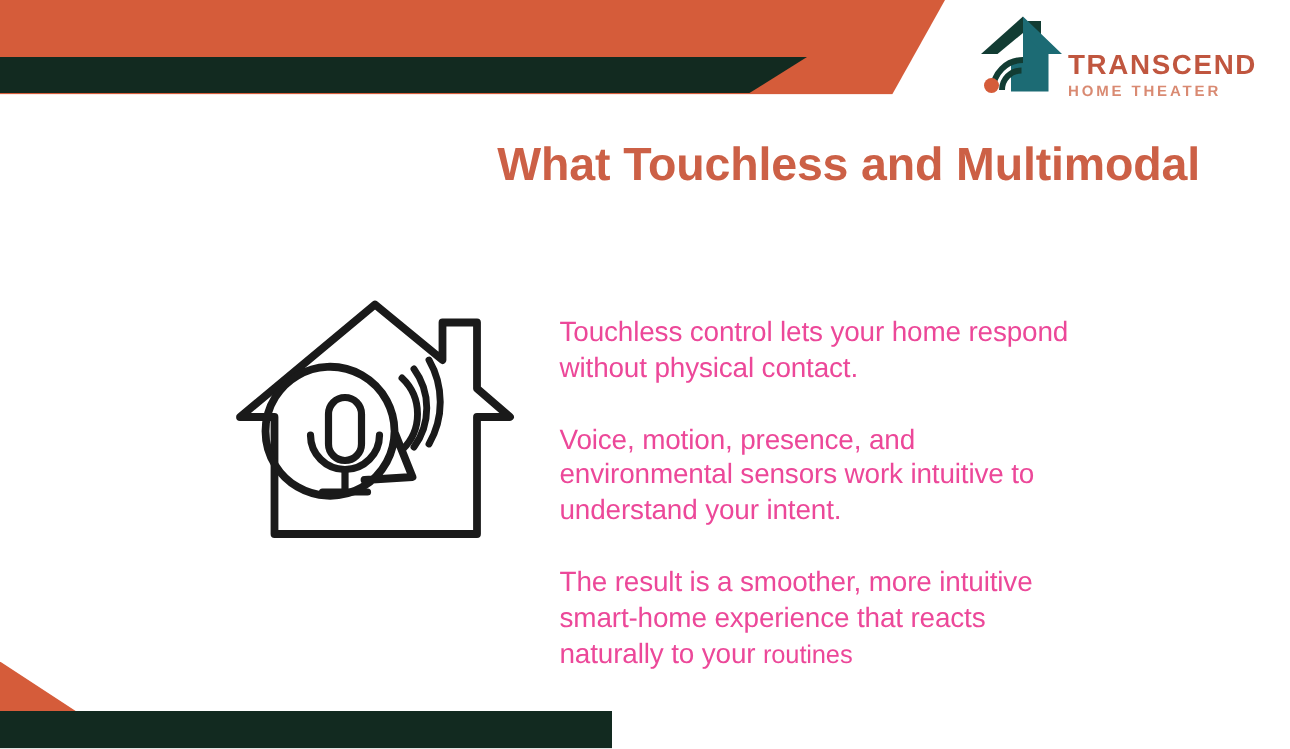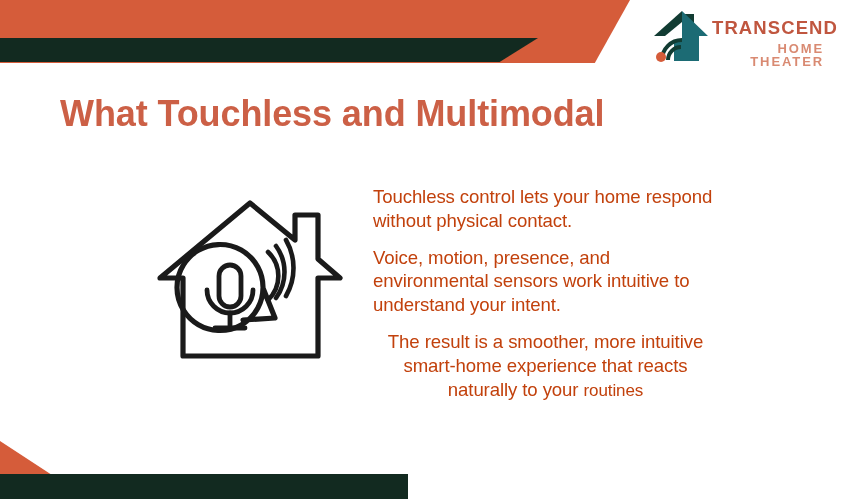--- a/index.html
+++ b/index.html
@@ -53,50 +53,50 @@
     left:652px; top:8px;
     width:172px; height:56px;
   }
   #logo-mark {
     position:absolute;
     left:0; top:0;
     width:58px; height:56px;
   }
   #logo-text {
     position:absolute;
-    left:60px; top:11px;
+    left:60px; top:26px;
     width:112px;
-    text-align:right;
+    text-align:left;
   }
   #logo-name {
     display:block;
     font-size:18.5px;
     font-weight:bold;
     letter-spacing:1.1px;
     color:#c0563f;
     line-height:1;
   }
   #logo-tagline {
     display:block;
-    font-size:13px;
+    font-size:10px;
     font-weight:bold;
     letter-spacing:1.9px;
     color:#d98a72;
     line-height:1;
     margin-top:4px;
   }
 
   
   #headline {
     position:absolute;
     left:60px; top:90px;
     width:740px;
-    text-align:left;
+    text-align:right;
     color:#cc6046;
-    font-size:36px;
+    font-size:31px;
     font-weight:bold;
     line-height:1.31;
     letter-spacing:-0.1px;
   }
   #headline .hl-line { display:block; }
 
   
   #illustration {
     position:absolute;
     left:155px; top:190px;
@@ -105,25 +105,26 @@
 
   
   #body-copy {
     position:absolute;
     left:373px; top:185px;
     width:345px;
   }
   .para {
     font-size:18.6px;
     line-height:1.28;
-    color:#c2410c;
+    color:#ec4899;
     margin-bottom:13px;
     letter-spacing:-0.1px;
+    margin-top:24px;
   }
-  .para:last-child { margin-bottom:0;text-align:center; }
+  .para:last-child { margin-bottom:0; }
   .para .tail { font-size:17px; }
 </style>
 </head>
 <body>
 
 <div id="slide">
 
   <div class="deco" id="deco-top-orange"></div>
   <div class="deco" id="deco-top-green"></div>
   <div class="deco" id="deco-bottom-orange"></div>

